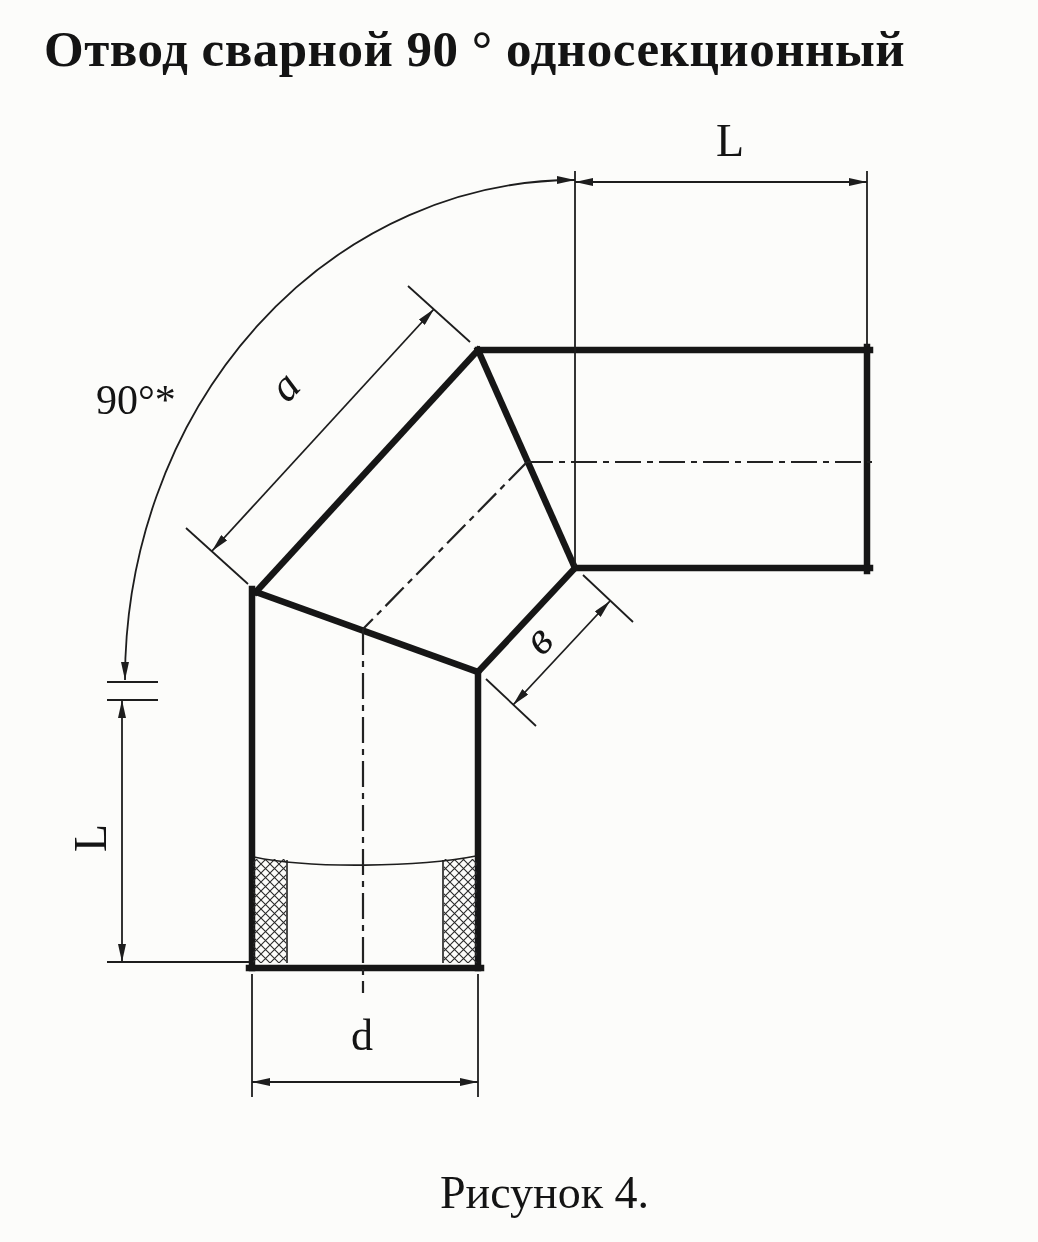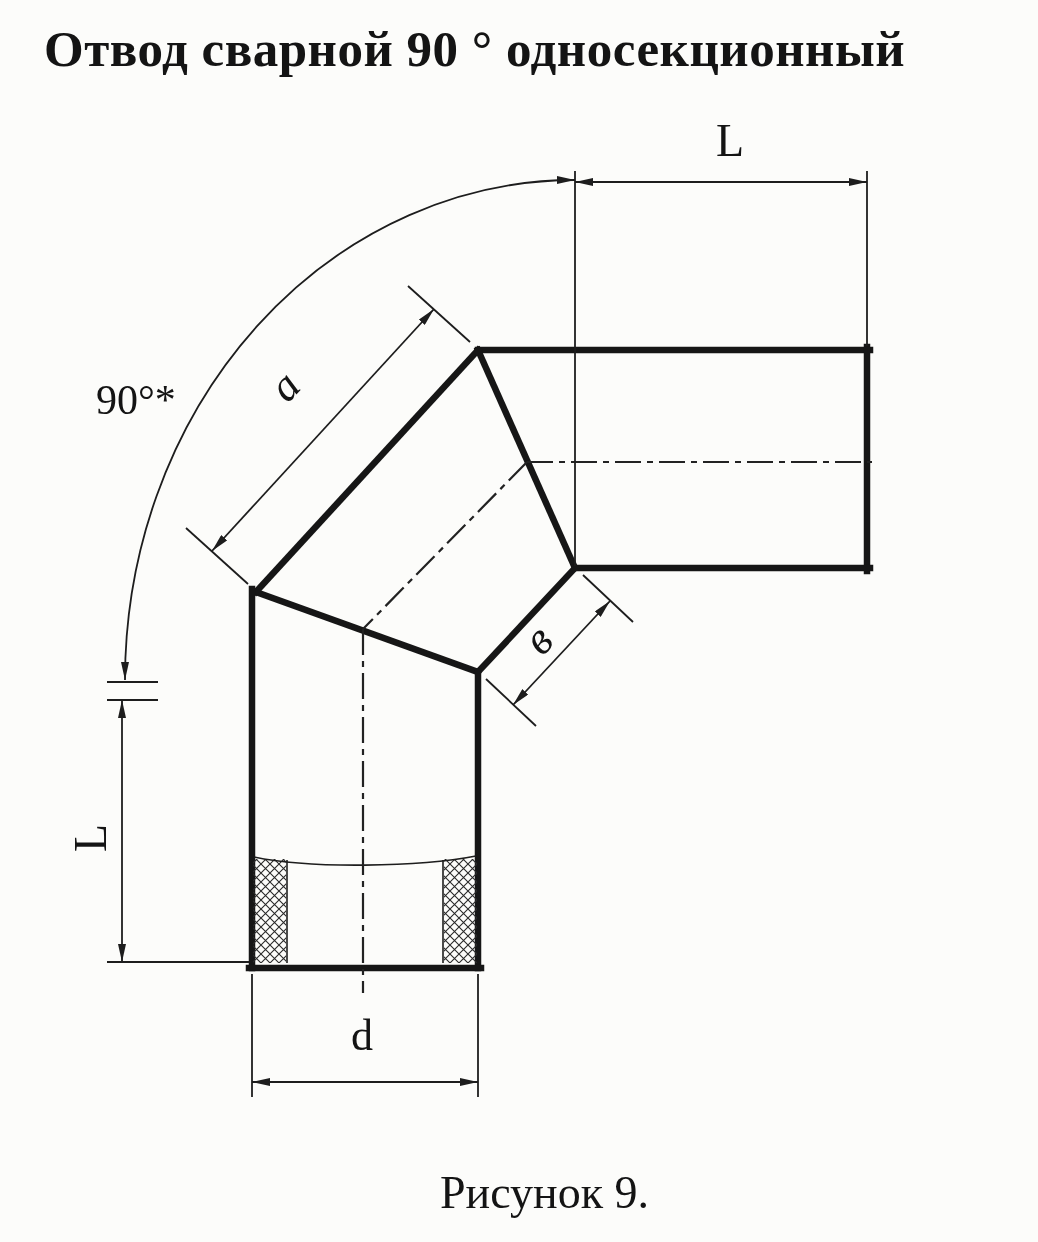--- a/index.html
+++ b/index.html
@@ -104,15 +104,15 @@
     <g>
       <text x="716" y="156" font-size="46">L</text>
       <text x="106" y="838" font-size="46" text-anchor="middle" transform="rotate(-90 106 838)">L</text>
       <text x="96" y="414" font-size="42">90°*</text>
       <text x="295" y="396" font-size="44" font-style="italic" text-anchor="middle" transform="rotate(-47 295 396)">a</text>
       <text x="549" y="650" font-size="46" font-style="italic" text-anchor="middle" transform="rotate(-46 549 650)">в</text>
       <text x="362" y="1050" font-size="44" text-anchor="middle">d</text>
     </g>
   </svg>
 
-  <div class="caption">Рисунок 9.</div>
+  <div class="caption">Рисунок 4.</div>
 
 </div>
 
 </body></html>

